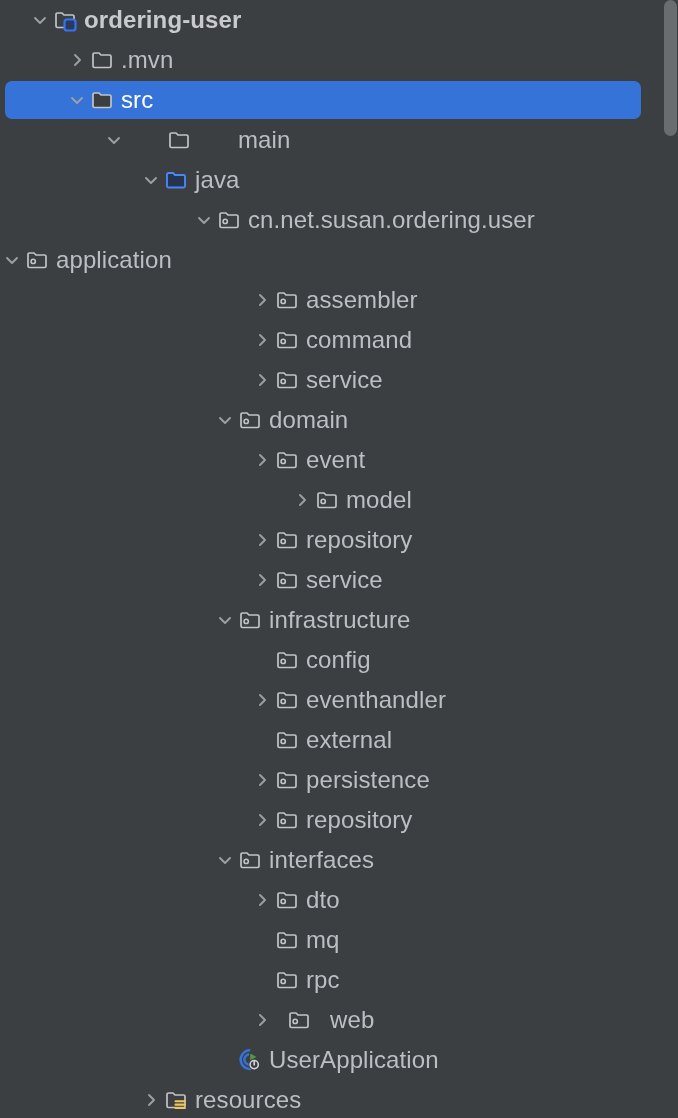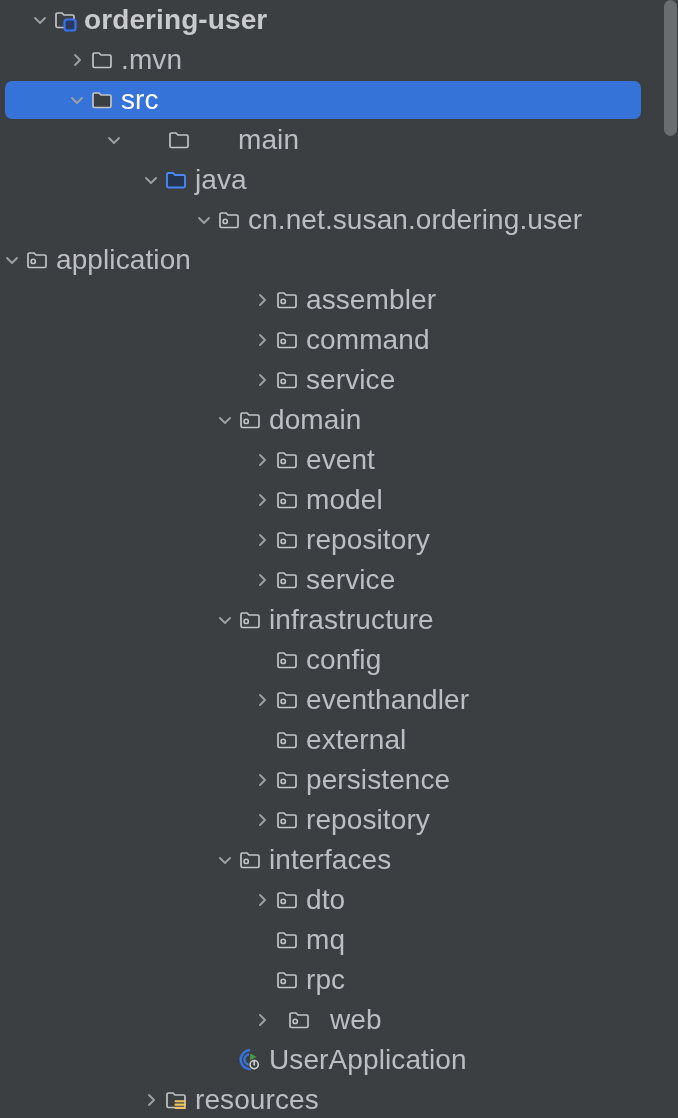--- a/index.html
+++ b/index.html
@@ -43,21 +43,21 @@
   .chev svg{display:block;}
   .icon{
     width:26px;height:40px;
     flex:0 0 26px;
     display:flex;align-items:center;justify-content:center;
     margin-right:6px;
   }
   .icon svg{display:block;}
   .label{
     color:#bcbec4;
-    font-size:28px;
+    font-size:24px;
     line-height:40px;
     letter-spacing:0.1px;
   }
   .label.bold{font-weight:bold;color:#c8cacd;}
   .row.selected .label{color:#ffffff;}
   
   #scrollbar-track{
     position:absolute;right:0;top:0;width:15px;height:1118px;
     background:transparent;
   }
@@ -265,21 +265,21 @@
         <span class="icon">
           <svg width="24" height="24" viewBox="0 0 24 24">
        <path d="M3 6.5 A1.5 1.5 0 0 1 4.5 5 H9 l2 2 h8.5 A1.5 1.5 0 0 1 21 8.5 v9.5
                 A1.5 1.5 0 0 1 19.5 19.5 H4.5 A1.5 1.5 0 0 1 3 18 Z" fill="#3c3f41" stroke="#c2c4c7" stroke-width="1.7" stroke-linejoin="round"></path>
        <circle cx="8.2" cy="13.4" r="2.15" fill="none" stroke="#c2c4c7" stroke-width="1.6"></circle>
      </svg>
         </span>
         <span class="label">event</span>
       </div>
     </div>
-    <div class="row" style="height: 40px;">
+    <div class="row" style="height: 40px; margin-left: 40px;">
       <div class="rowinner" style="padding-left: 250px;">
         <span class="chev">
           <svg width="20" height="20" viewBox="0 0 20 20">
        <polyline points="8,5 13,10 8,15" fill="none" stroke="#9da0a3" stroke-width="1.9" stroke-linecap="round" stroke-linejoin="round"></polyline>
      </svg>
         </span>
         <span class="icon">
           <svg width="24" height="24" viewBox="0 0 24 24">
        <path d="M3 6.5 A1.5 1.5 0 0 1 4.5 5 H9 l2 2 h8.5 A1.5 1.5 0 0 1 21 8.5 v9.5
                 A1.5 1.5 0 0 1 19.5 19.5 H4.5 A1.5 1.5 0 0 1 3 18 Z" fill="#3c3f41" stroke="#c2c4c7" stroke-width="1.7" stroke-linejoin="round"></path>

